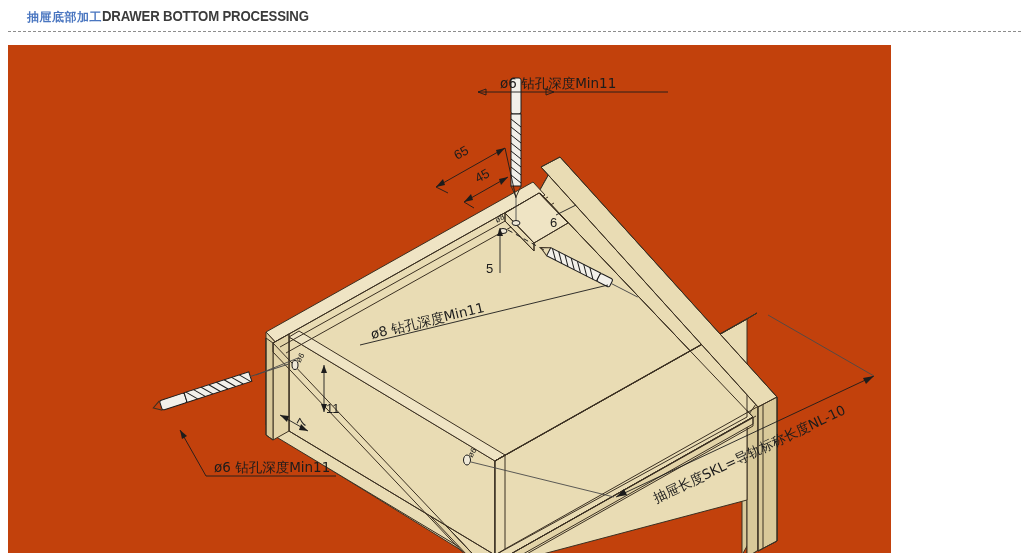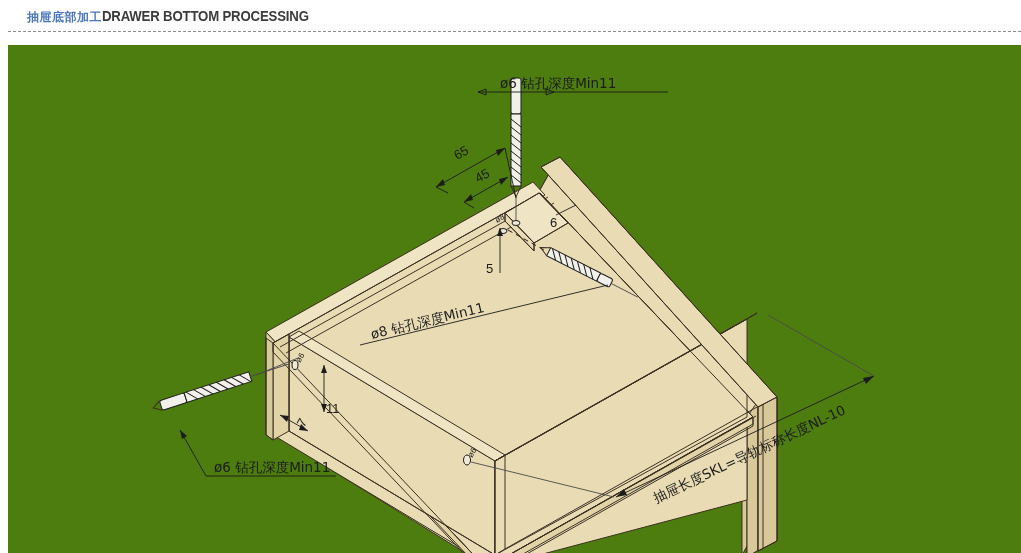--- a/index.html
+++ b/index.html
@@ -17,21 +17,21 @@
     color:#3b3b3b;font-size:15px;font-weight:700;letter-spacing:-.2px;
     font-family:"Liberation Sans Narrow","Liberation Sans",sans-serif;
     transform:scaleX(.88);display:inline-block;transform-origin:left center;
   }
   #rule{
     position:absolute;left:8px;top:31px;width:1013px;height:0;
     border-top:1.4px dashed #8d8d8d;
   }
 
   
-  #panel{position:absolute;left:8px;top:45px;width:1014px;height:508px;background:#4d7c0f;}
+  #panel{position:absolute;left:8px;top:45px;width:883px;height:508px;background:#c2410c;}
   #draw{position:absolute;left:0;top:0;width:1013px;height:508px;display:block;}
 
   
   .dim{font-family:"Liberation Sans",sans-serif;font-size:13px;fill:#1c1c1c;}
   .notebig{font-family:"DejaVu Sans","Liberation Sans",sans-serif;font-size:13.5px;fill:#1c1c1c;}
   .tiny{font-family:"Liberation Sans",sans-serif;font-size:8px;fill:#1c1c1c;}
   .ln{stroke:#3b3022;stroke-width:1;fill:none;}
   .lnthin{stroke:#4a4a4a;stroke-width:.9;fill:none;}
   .dimln{stroke:#1c1c1c;stroke-width:.9;fill:none;}
   .dash{stroke:#1c1c1c;stroke-width:1;fill:none;stroke-dasharray:5 4;}

